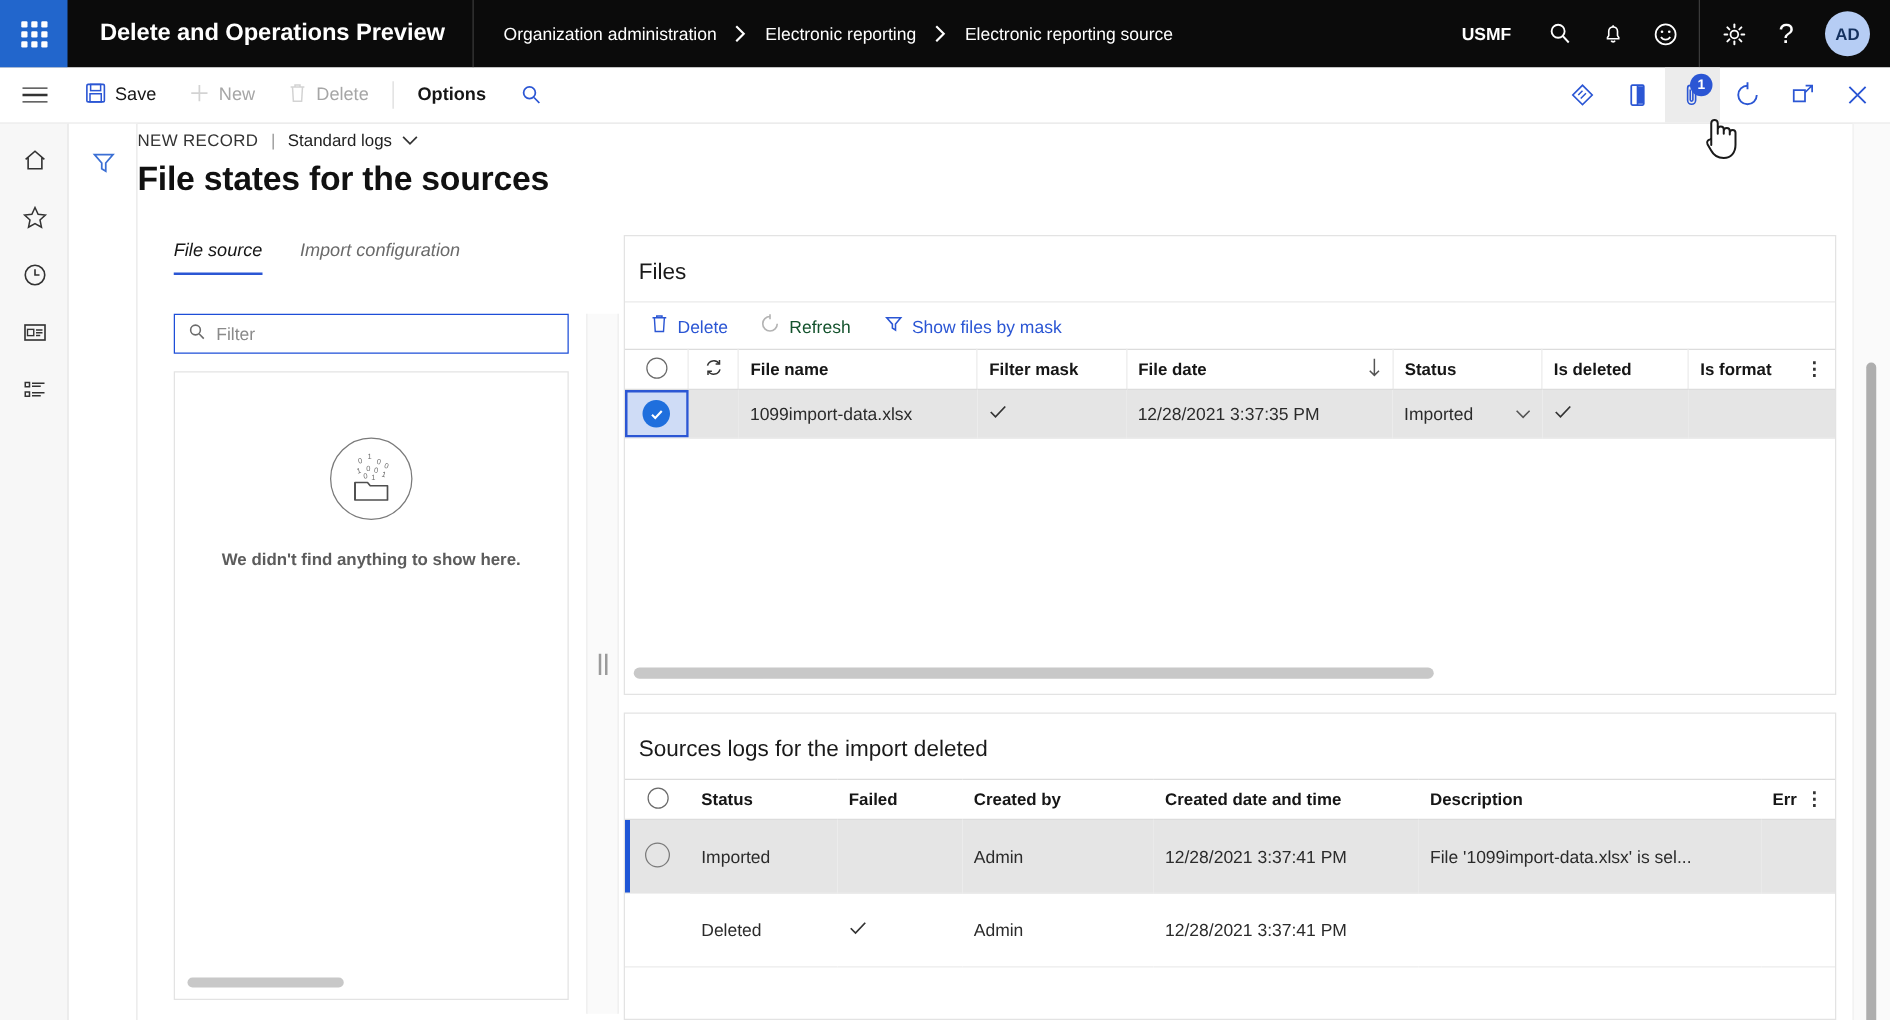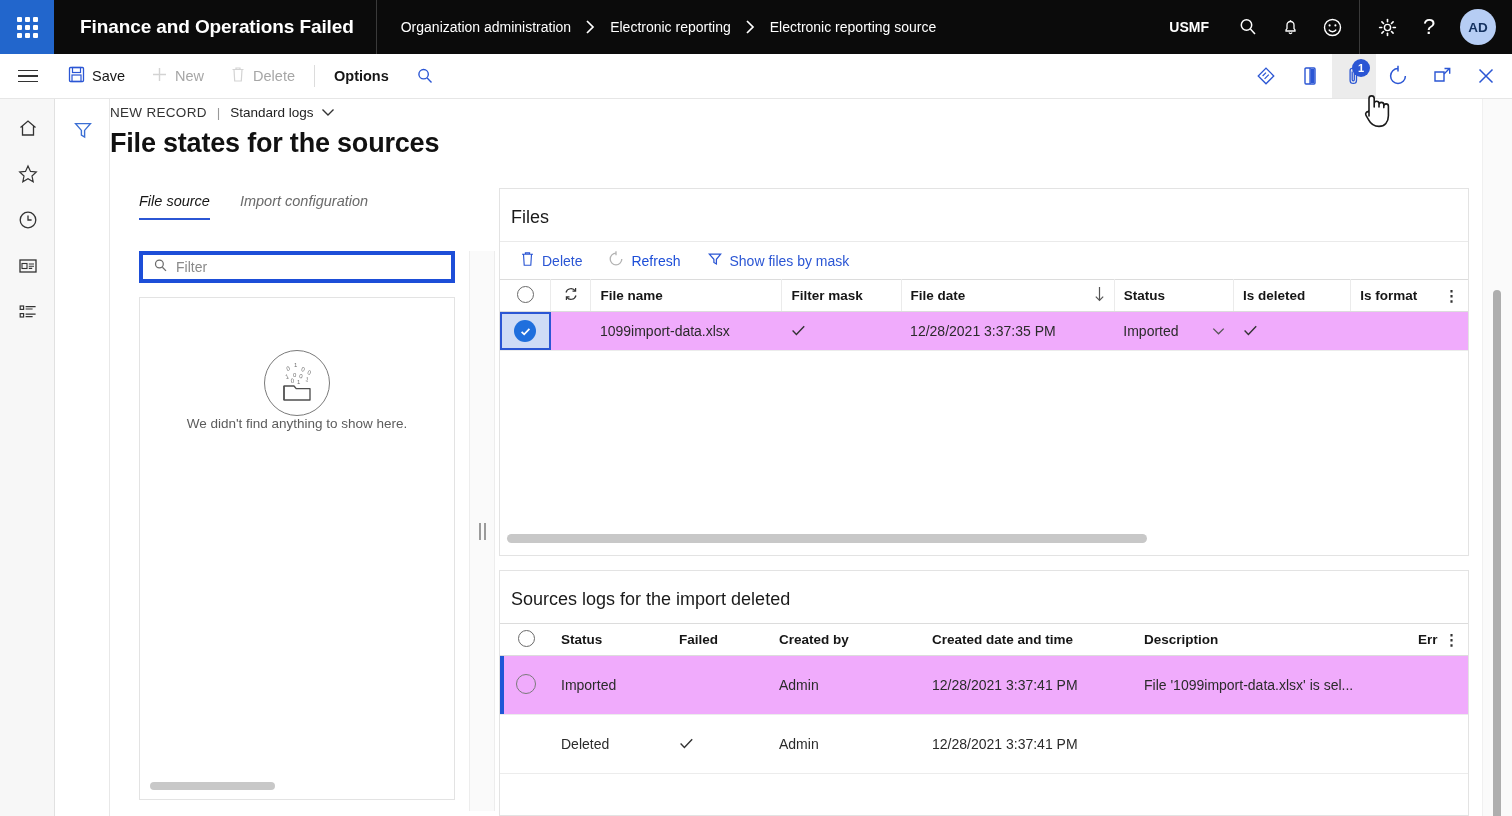--- a/index.html
+++ b/index.html
@@ -111,38 +111,38 @@
   
   .tabs { position:absolute; left:139px; top:193px; display:flex; gap:30px; }
   .tab {
     font-size:14.5px; color:#6a6a6a; padding-bottom:9px; cursor:pointer; white-space:nowrap;font-style:italic;
   }
   .tab.sel { color:#161616; border-bottom:2px solid #2b56d4; }
 
   
   .leftpanel { position:absolute; left:139px; top:251px; width:316px; height:560px; }
   .filterbox {
-    width:316px; height:32px; border:4px solid #1d4ed8; background:#fff;
+    width:316px; height:32px; border:1px solid #1d4ed8; background:#fff;
     display:flex; align-items:center; padding:0 10px; gap:8px;
   }
   .filterbox input {
     border:0; outline:0; font-family:inherit; font-size:14px; color:#333;
     width:100%; background:transparent;
   }
   .filterbox input::placeholder { color:#8a8a8a; }
   .emptybox {
     margin-top:14px; width:316px; height:503px; border:1px solid #e3e3e3;
     background:#fff; display:flex; flex-direction:column; align-items:center;
     padding-top:52px; position:relative;
   }
   .empty-circle {
     width:66px; height:66px; border-radius:50%; border:1.5px solid #7a7a7a;
     display:flex; align-items:center; justify-content:center; position:relative;
   }
-  .empty-text { font-size:13.5px; color:#5c5c5c; }
+  .empty-text { margin-top:24px; font-size:13.5px; color:#5c5c5c;font-weight:bold; }
   .lp-hscroll {
     position:absolute; left:10px; bottom:9px; width:125px; height:8px;
     background:#c8c8c8; border-radius:4px; cursor:pointer;
   }
 
   
   .splitter {
     position:absolute; left:469px; top:251px; width:26px; height:560px;
     background:#fafafa; border-left:1px solid #ededed; border-right:1px solid #ededed;
     display:flex; align-items:center; justify-content:center; cursor:col-resize;
@@ -159,34 +159,34 @@
   
   .files-card { position:absolute; left:0; top:0; width:970px; height:368px; }
   .files-toolbar {
     display:flex; align-items:center; height:38px; padding-left:9px;
     border-top:1px solid #eaeaea; gap:4px;
   }
   .tb-act {
     display:flex; align-items:center; gap:7px; padding:0 11px; height:30px;
     font-size:14px; color:#2b56d4; cursor:pointer; white-space:nowrap;
   }
-  .tb-act.disabled { color:#1d4ed8; cursor:default; }
+  .tb-act.disabled { color:#14532d; cursor:default; }
 
   table.grid { border-collapse:collapse; width:100%; table-layout:fixed; }
   table.grid th {
     font-size:13.5px; font-weight:700; color:#161616; text-align:left;
     height:32px; padding:0 9px; background:#fff;
     border-top:1px solid #dcdcdc; border-bottom:1px solid #dcdcdc;
     border-right:1px solid #ebebeb; vertical-align:middle; white-space:nowrap;
   }
   table.grid td {
     font-size:14px; color:#2b2b2b; height:38px; padding:0 9px;
     border-bottom:1px solid #ececec; vertical-align:middle; white-space:nowrap;
   }
-  tr.selrow td { background:#f0abfc; }
+  tr.selrow td { background:#e5e5e5; }
   .circle-hdr {
     width:17px; height:17px; border-radius:50%; border:1.3px solid #6a6a6a; display:inline-block;
   }
   .chk-on {
     width:22px; height:22px; border-radius:50%; background:#1f6fdd;
     display:flex; align-items:center; justify-content:center;
   }
   .cell-sel-wrap {
     height:38px; display:flex; align-items:center; justify-content:center;
     border:2px solid #2b56d4; background:#cfdcf6;
@@ -232,21 +232,21 @@
         <i></i>
         <i></i>
         <i></i>
         <i></i>
         <i></i>
         <i></i>
         <i></i>
         <i></i>
       </div>
   </div>
-  <div class="app-title">Finance and Operations Failed</div>
+  <div class="app-title">Delete and Operations Preview</div>
   <div class="nav-sep"></div>
   <div class="breadcrumb">
     <span class="crumb">Organization administration</span>
     <span class="crumb-chev">
       <svg width="11" height="16" viewBox="0 0 11 16">
           <path d="M2 2 L8 8 L2 14" fill="none" stroke="#fff" stroke-width="1.7"></path>
         </svg>
     </span>
     <span class="crumb">Electronic reporting</span>
     <span class="crumb-chev">

